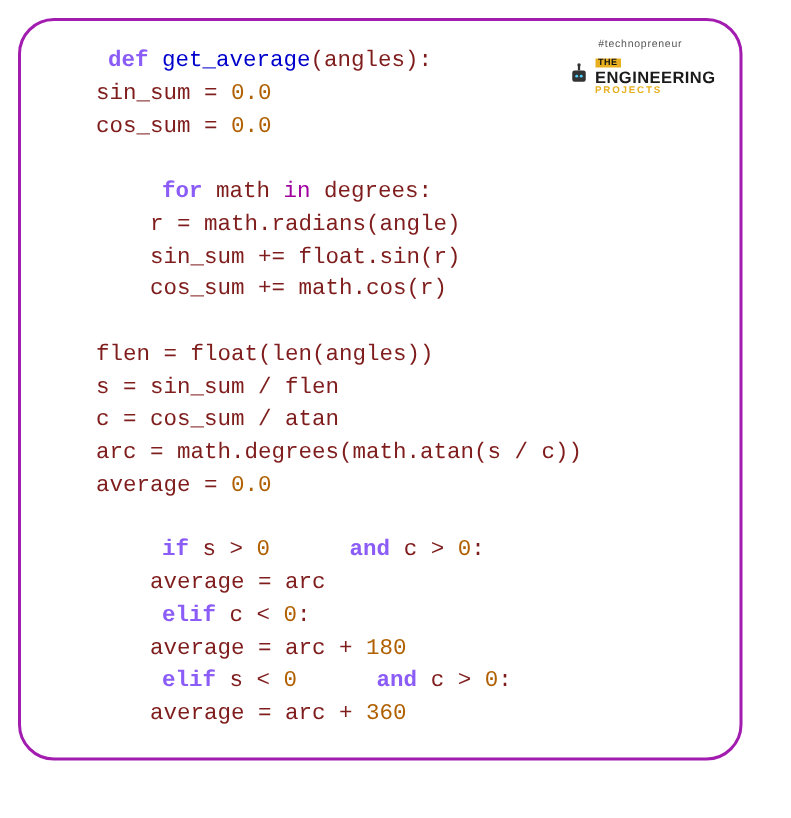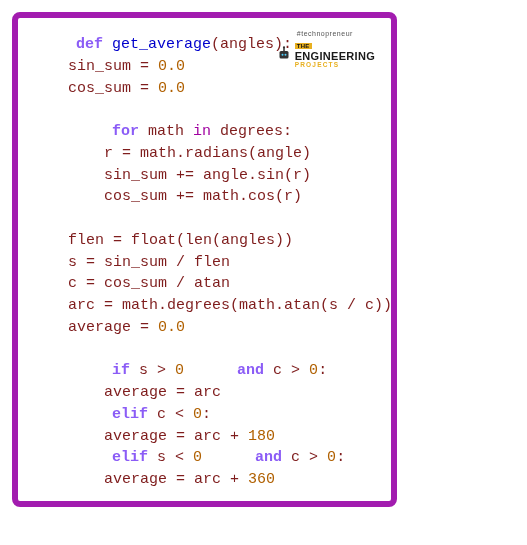--- a/index.html
+++ b/index.html
@@ -4,25 +4,25 @@
 <style>
   body {
     margin: 0;
     padding: 12px;
     background: #ffffff;
     font-family: "Consolas", "Monaco", "Courier New", monospace;
     font-size: 15px;
     line-height: 1.45;
   }
   .frame {
-    border: 6px solid #a21caf;
-    border-radius: 8px;
+    border: 2px solid #a21caf;
+    border-radius: 24px;
     padding: 16px 14px 18px 14px;
     position: relative;
-    width: 385px;
+    width: 483px;
     height: 495px;
     box-sizing: border-box;
     overflow: hidden;
   }
   .logo {
     position: absolute;
     top: 12px;
     right: 16px;
     text-align: center;
     font-family: Arial, sans-serif;
@@ -98,21 +98,21 @@
       <span class="logo-proj">PROJECTS</span>
     </span>
   </div>
 
 <pre><span class="kw">def</span> <span class="fn">get_average</span><span class="txt">(angles):</span>
 <span class="txt">    sin_sum = </span><span class="num">0.0</span>
 <span class="txt">    cos_sum = </span><span class="num">0.0</span>
 
     <span class="kw">for</span><span class="txt"> math </span><span class="op-in">in</span><span class="txt"> degrees:</span>
 <span class="txt">        r = math.radians(angle)</span>
-<span class="txt">        sin_sum += angle.sin(r)</span>
+<span class="txt">        sin_sum += float.sin(r)</span>
 <span class="txt">        cos_sum += math.cos(r)</span>
 
 <span class="txt">    flen = float(len(angles))</span>
 <span class="txt">    s = sin_sum / flen</span>
 <span class="txt">    c = cos_sum / atan</span>
 <span class="txt">    arc = math.degrees(math.atan(s / c))</span>
 <span class="txt">    average = </span><span class="num">0.0</span>
 
     <span class="kw">if</span><span class="txt"> s &gt; </span><span class="num">0</span> <span class="kw">and</span><span class="txt"> c &gt; </span><span class="num">0</span><span class="txt">:</span>
 <span class="txt">        average = arc</span>

